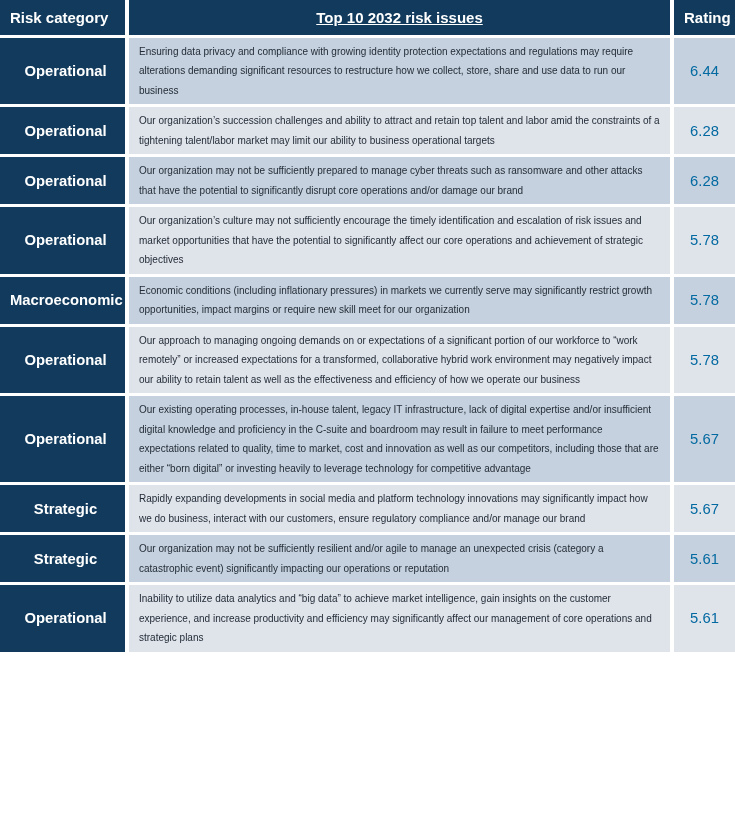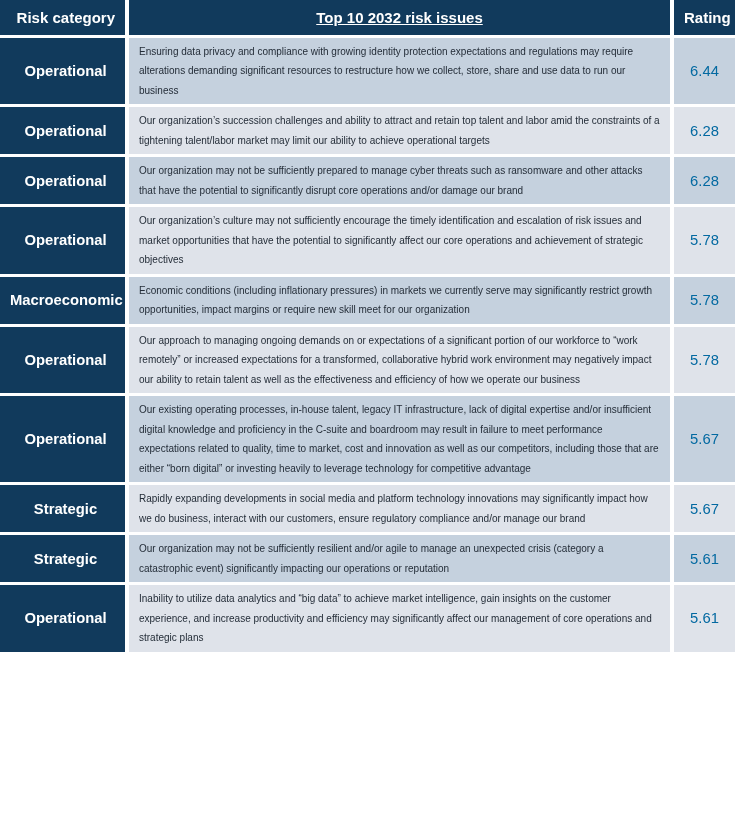--- a/index.html
+++ b/index.html
@@ -37,21 +37,21 @@
 
   
   table.risk-table thead th {
     background: #113a5c;
     color: #ffffff;
     font-size: 15px;
     font-weight: bold;
     height: 36px;
     padding: 2px 10px;
   }
-  th.h-cat    { text-align: right; }
+  th.h-cat    { text-align: left; }
   th.h-issue  { text-align: center; text-decoration: underline; }
   th.h-rating { text-align: left; padding: 2px 4px; }
 
   
   tbody th.cat {
     background: #113a5c;
     color: #ffffff;
     font-size: 14.8px;
     font-weight: bold;
     text-align: center;
@@ -95,21 +95,21 @@
       </tr>
     </thead>
     <tbody>
       <tr class="shade-blue">
         <th class="cat">Operational</th>
         <td class="issue">Ensuring data privacy and compliance with growing identity protection expectations and regulations may require alterations demanding significant resources to restructure how we collect, store, share and use data to run our business</td>
         <td class="rating">6.44</td>
       </tr>
       <tr class="shade-light">
         <th class="cat">Operational</th>
-        <td class="issue">Our organization’s succession challenges and ability to attract and retain top talent and labor amid the constraints of a tightening talent/labor market may limit our ability to achieve operational targets</td>
+        <td class="issue">Our organization’s succession challenges and ability to attract and retain top talent and labor amid the constraints of a tightening talent/labor market may limit our ability to business operational targets</td>
         <td class="rating">6.28</td>
       </tr>
       <tr class="shade-blue">
         <th class="cat">Operational</th>
         <td class="issue">Our organization may not be sufficiently prepared to manage cyber threats such as ransomware and other attacks that have the potential to significantly disrupt core operations and/or damage our brand</td>
         <td class="rating">6.28</td>
       </tr>
       <tr class="shade-light">
         <th class="cat">Operational</th>
         <td class="issue">Our organization’s culture may not sufficiently encourage the timely identification and escalation of risk issues and market opportunities that have the potential to significantly affect our core operations and achievement of strategic objectives</td>

